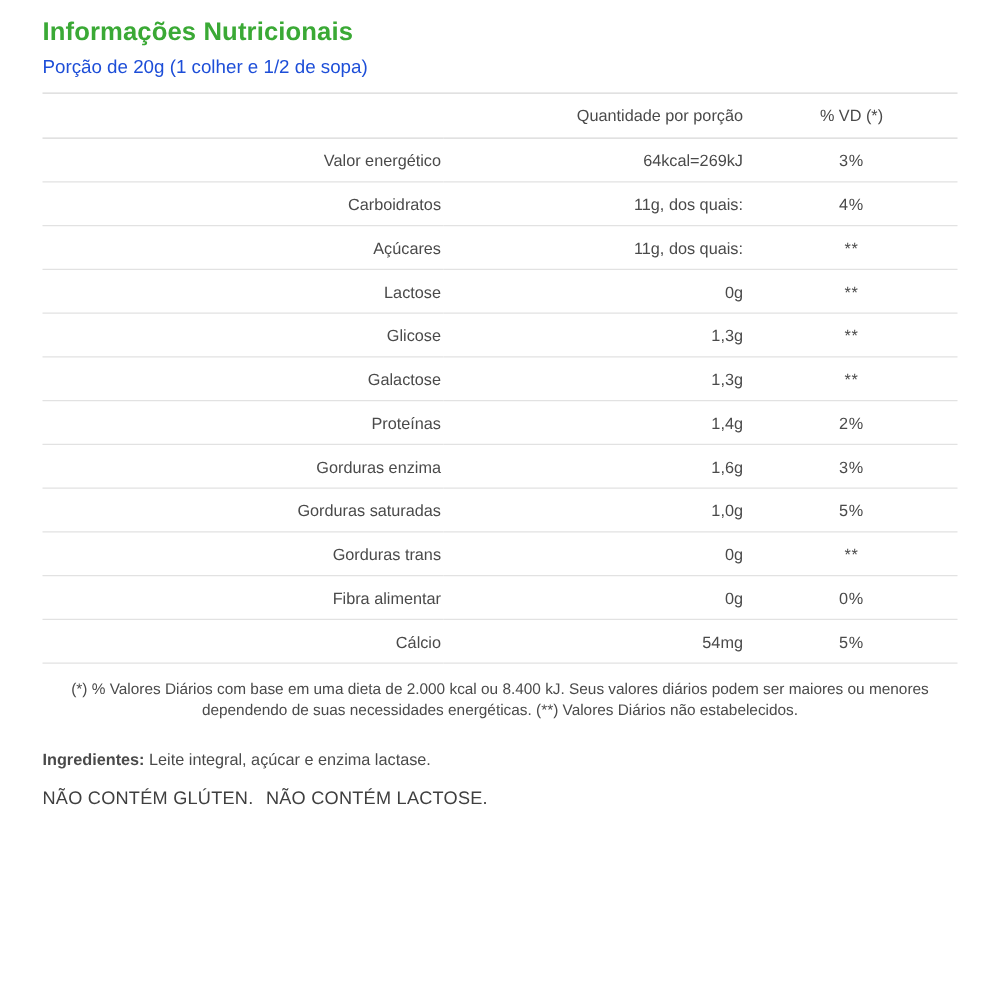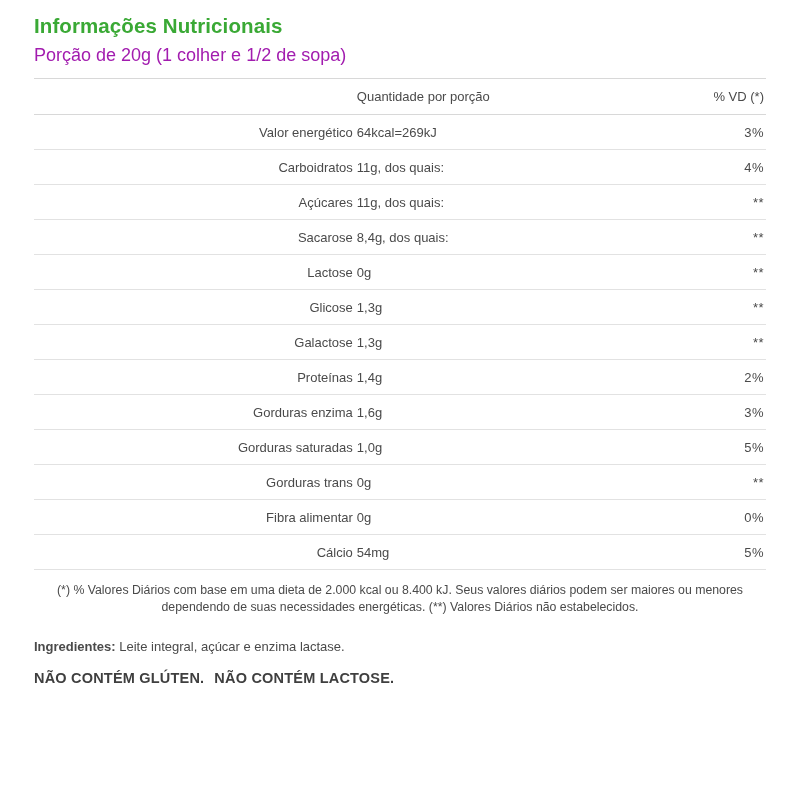--- a/index.html
+++ b/index.html
@@ -23,22 +23,22 @@
   }
   .title {
     color: #3aa935;
     font-size: 20.5px;
     font-weight: bold;
     letter-spacing: 0.1px;
     margin: 0 0 6px 0;
     line-height: 1.2;
   }
   .serving {
-    font-size: 18px;
-    color: #a21caf;
+    font-size: 15px;
+    color: #1d4ed8;
     margin: 0 0 12px 0;
   }
   .rule {
     border: none;
     border-top: 1px solid #d8d8d8;
     margin: 0;
   }
   table.nut {
     width: 100%;
     border-collapse: collapse;
@@ -51,40 +51,40 @@
     font-weight: normal;
     color: #4a4a4a;
     vertical-align: middle;
   }
   table.nut thead th {
     border-bottom: 1px solid #d8d8d8;
     padding-top: 10px;
     padding-bottom: 10px;
   }
   .col-name { width: 44%; text-align: right; padding-left: 0px; }
-  .col-qty  { width: 33%; text-align: left; }
-  .col-vd   { width: 23%; text-align: right; }
+  .col-qty  { width: 33%; text-align: right; }
+  .col-vd   { width: 23%; text-align: center; }
   .head-name { text-align: left; }
   .stars { letter-spacing: 0.5px; }
   .footnote {
     font-size: 12.3px;
     line-height: 1.45;
     color: #4a4a4a;
     margin: 12px 0 0 0;
     text-align: center;
   }
   .ingredients {
     font-size: 13px;
     color: #4a4a4a;
     margin: 22px 0 0 0;
   }
   .ingredients b { font-weight: bold; }
   .claims {
     font-size: 14.5px;
-    font-weight: bold;
+    font-weight: normal;
     color: #3f3f3f;
     margin: 16px 0 0 0;
     letter-spacing: 0.2px;
   }
   .claims .sp { display: inline-block; width: 10px; }
 </style>
 </head>
 <body>
 
 <div class="page">
@@ -109,25 +109,20 @@
         <td class="col-vd stars">3%</td>
       </tr>
       <tr>
         <td class="col-name">Carboidratos</td>
         <td class="col-qty">11g, dos quais:</td>
         <td class="col-vd stars">4%</td>
       </tr>
       <tr>
         <td class="col-name">Açúcares</td>
         <td class="col-qty">11g, dos quais:</td>
-        <td class="col-vd stars">**</td>
-      </tr>
-      <tr>
-        <td class="col-name">Sacarose</td>
-        <td class="col-qty">8,4g, dos quais:</td>
         <td class="col-vd stars">**</td>
       </tr>
       <tr>
         <td class="col-name">Lactose</td>
         <td class="col-qty">0g</td>
         <td class="col-vd stars">**</td>
       </tr>
       <tr>
         <td class="col-name">Glicose</td>
         <td class="col-qty">1,3g</td>

